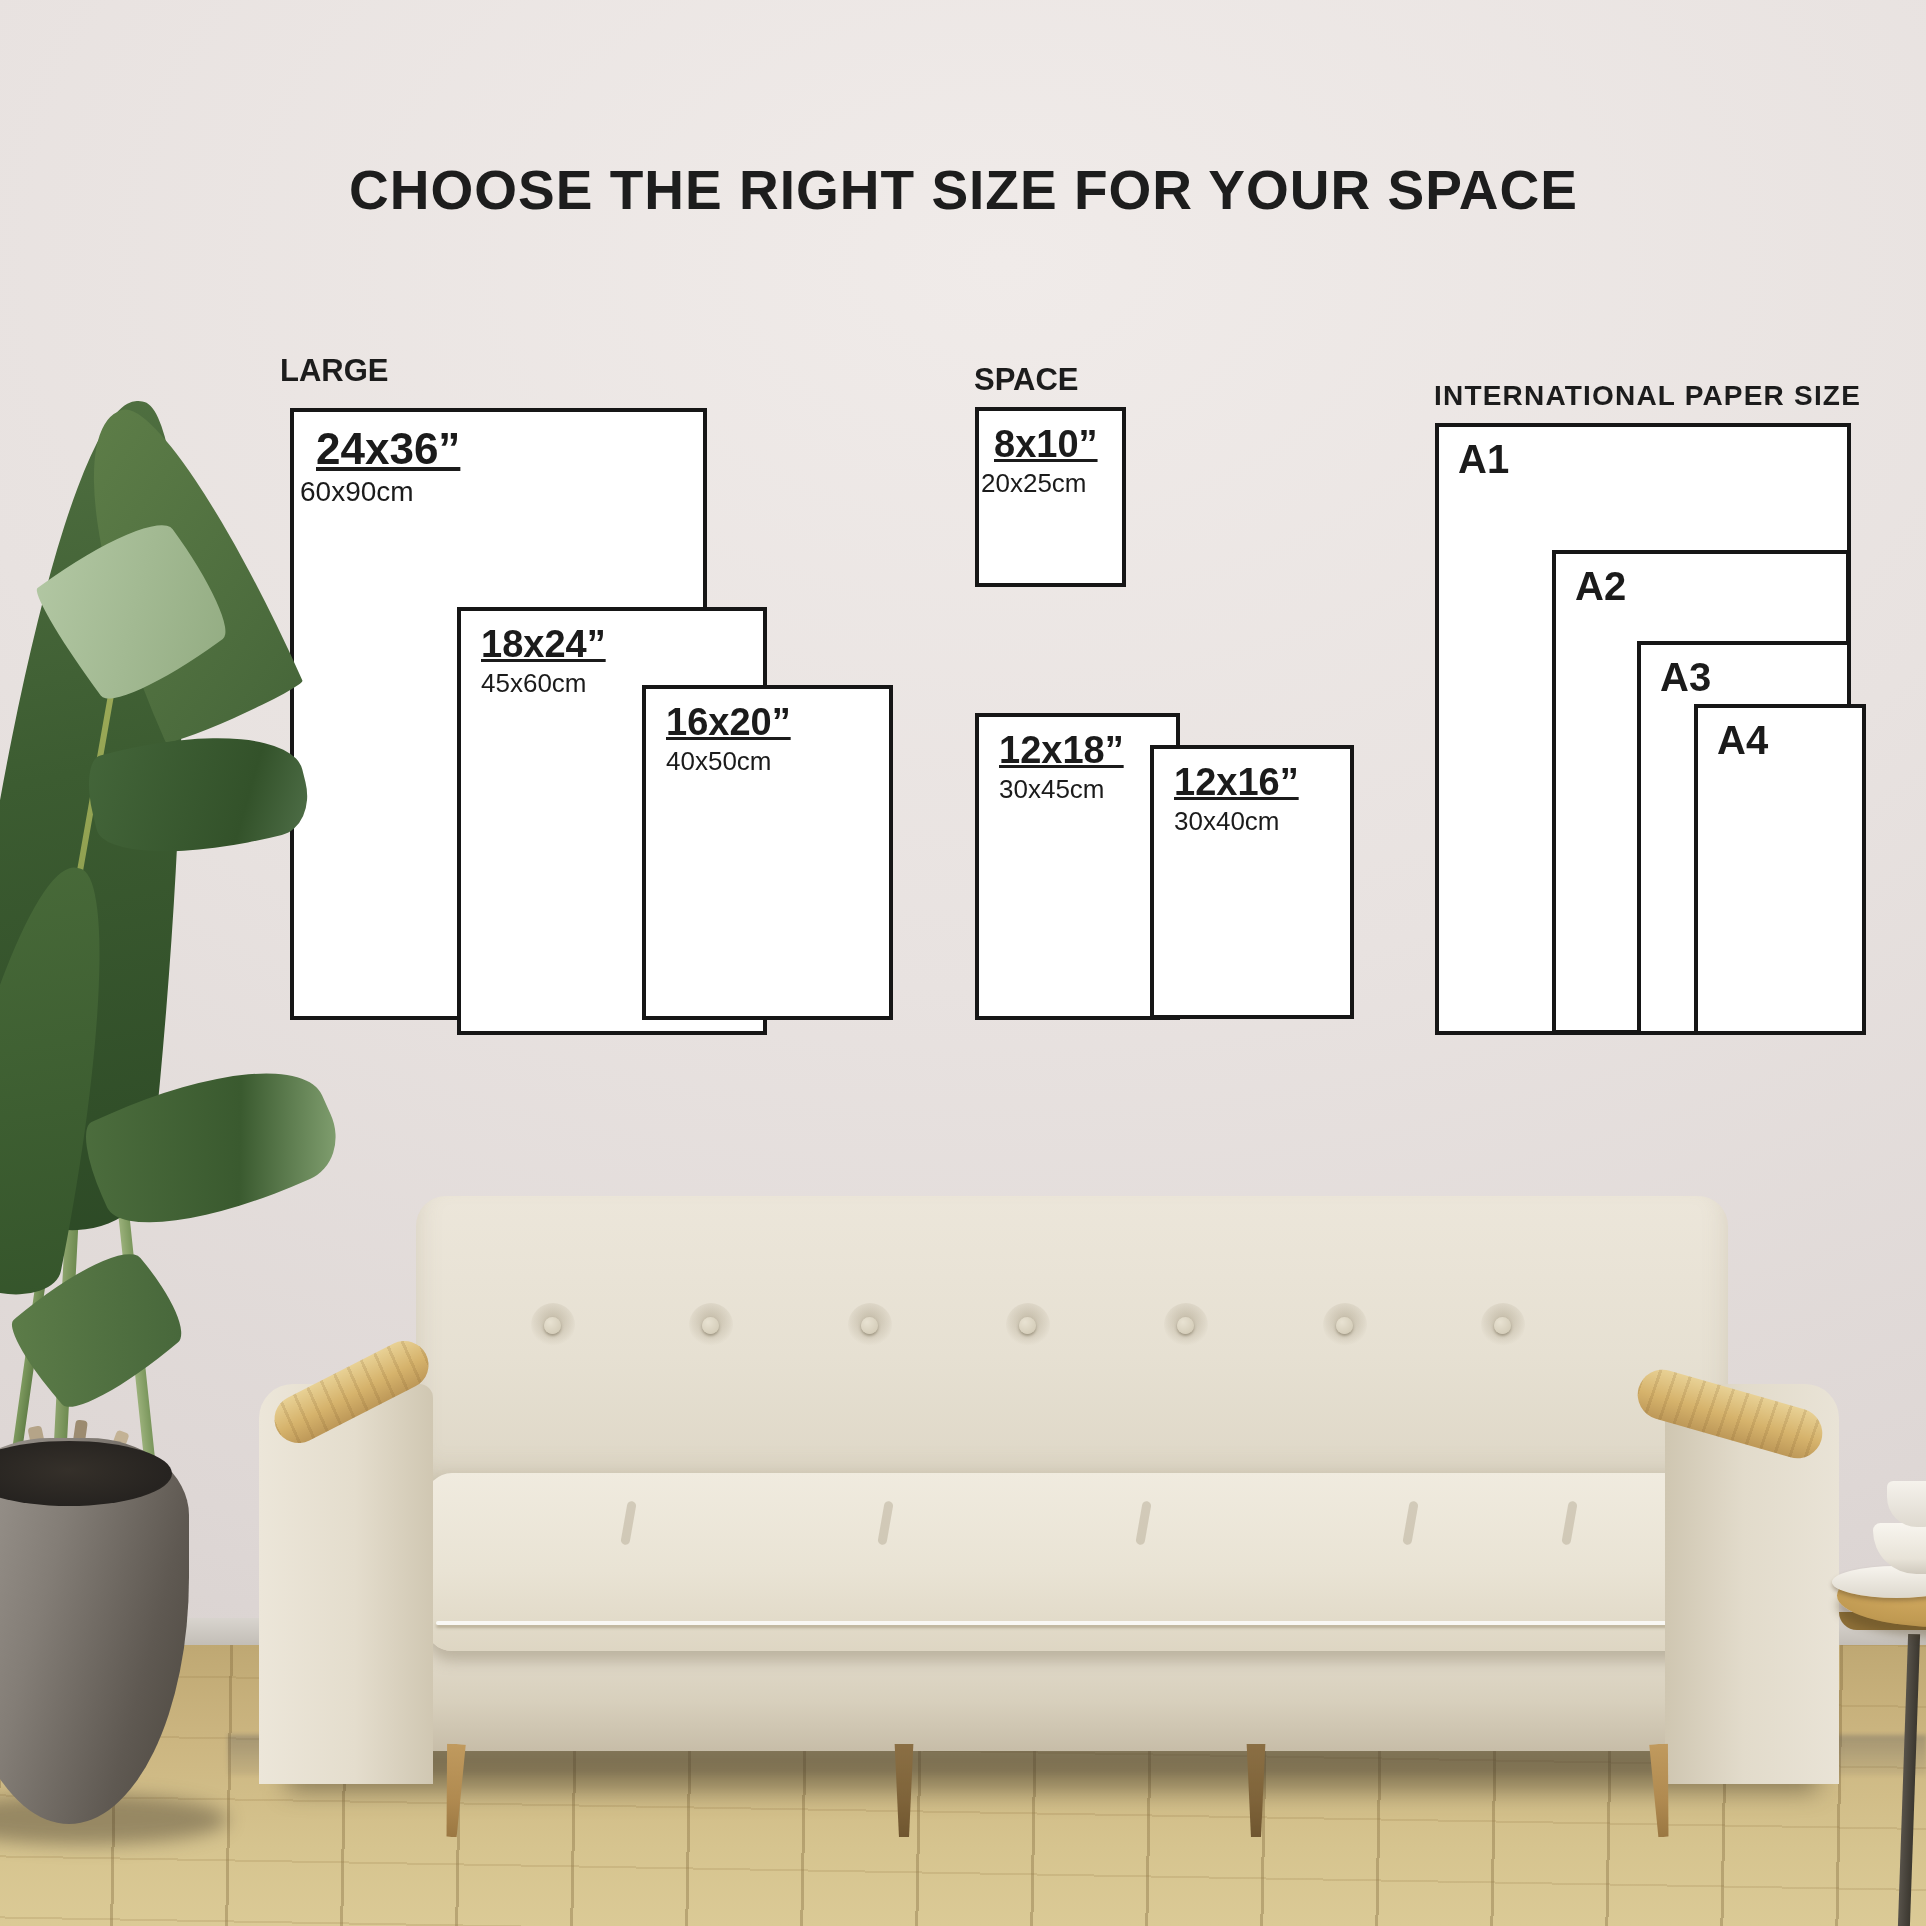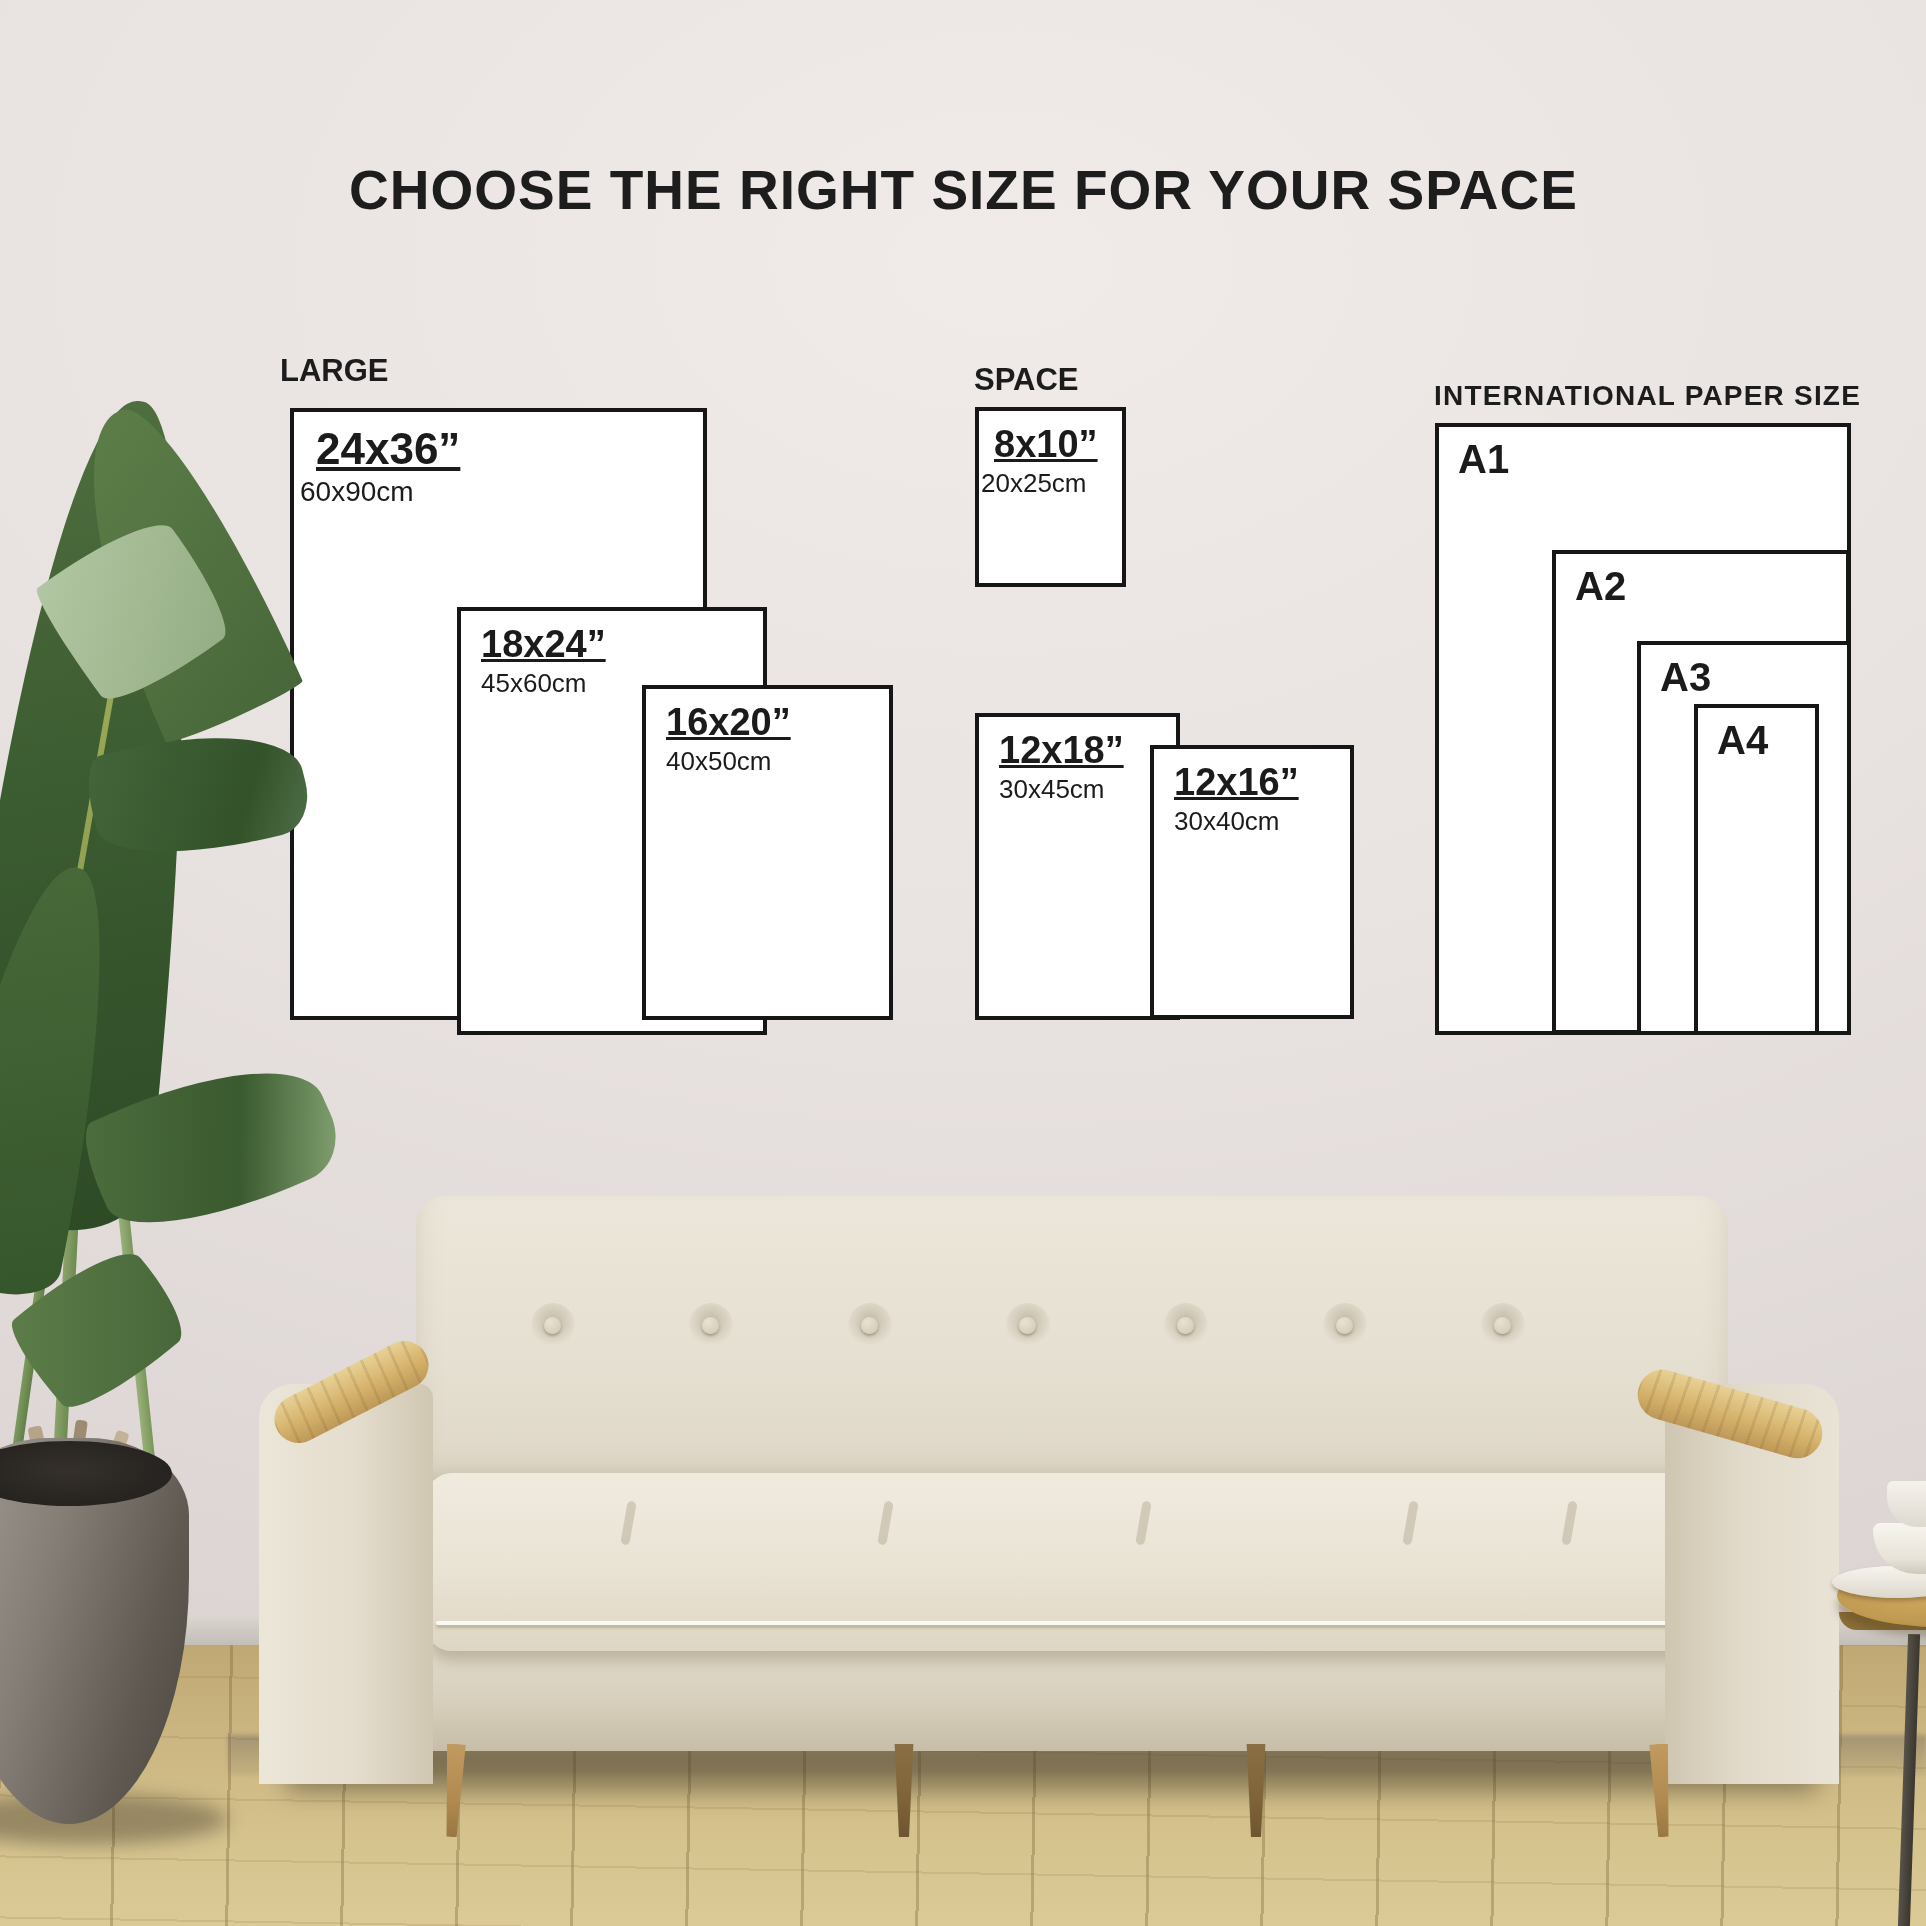--- a/index.html
+++ b/index.html
@@ -47,21 +47,21 @@
   .aname{margin:10px 0 0 19px;font-size:40px;font-weight:700;}
   #box-24x36{left:290px;top:408px;width:417px;height:612px;z-index:1;}
   #box-18x24{left:457px;top:607px;width:310px;height:428px;z-index:2;}
   #box-16x20{left:642px;top:685px;width:251px;height:335px;z-index:3;}
   #box-8x10 {left:975px;top:407px;width:151px;height:180px;z-index:1;}
   #box-12x18{left:975px;top:713px;width:205px;height:307px;z-index:1;}
   #box-12x16{left:1150px;top:745px;width:204px;height:274px;z-index:2;}
   #box-a1{left:1435px;top:423px;width:416px;height:612px;z-index:1;}
   #box-a2{left:1552px;top:550px;width:298px;height:484px;z-index:2;}
   #box-a3{left:1637px;top:641px;width:214px;height:394px;z-index:3;}
-  #box-a4{left:1694px;top:704px;width:125px;height:331px;z-index:4;}
+  #box-a4{left:1694px;top:704px;width:172px;height:331px;z-index:4;}
 
   
   .plant{left:0;top:0;width:416px;height:1927px;z-index:3;}
   .stem{position:absolute;border-radius:8px;}
   .stem1{left:73px;top:683px;width:13px;height:792px;background:linear-gradient(90deg,#8ca36c,#6d8a50);transform:rotate(3deg);}
   .stem2{left:115px;top:891px;width:11px;height:584px;background:linear-gradient(90deg,#9ab07a,#7a965c);transform:rotate(-6deg);}
   .stem3{left:42px;top:1000px;width:10px;height:475px;background:linear-gradient(90deg,#7e9a5f,#627f48);transform:rotate(8deg);}
   .leaf{position:absolute;}
   .leaf1{left:-14px;top:398px;width:202px;height:832px;transform:rotate(6deg);
     border-radius:55% 45% 42% 58% / 96% 92% 8% 6%;

